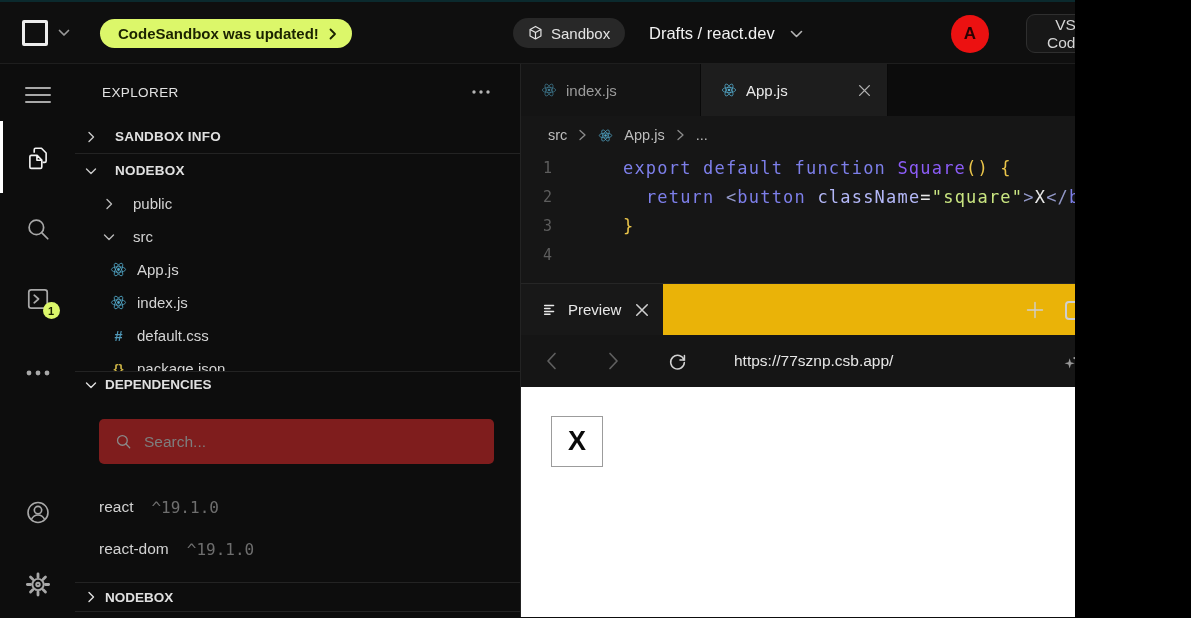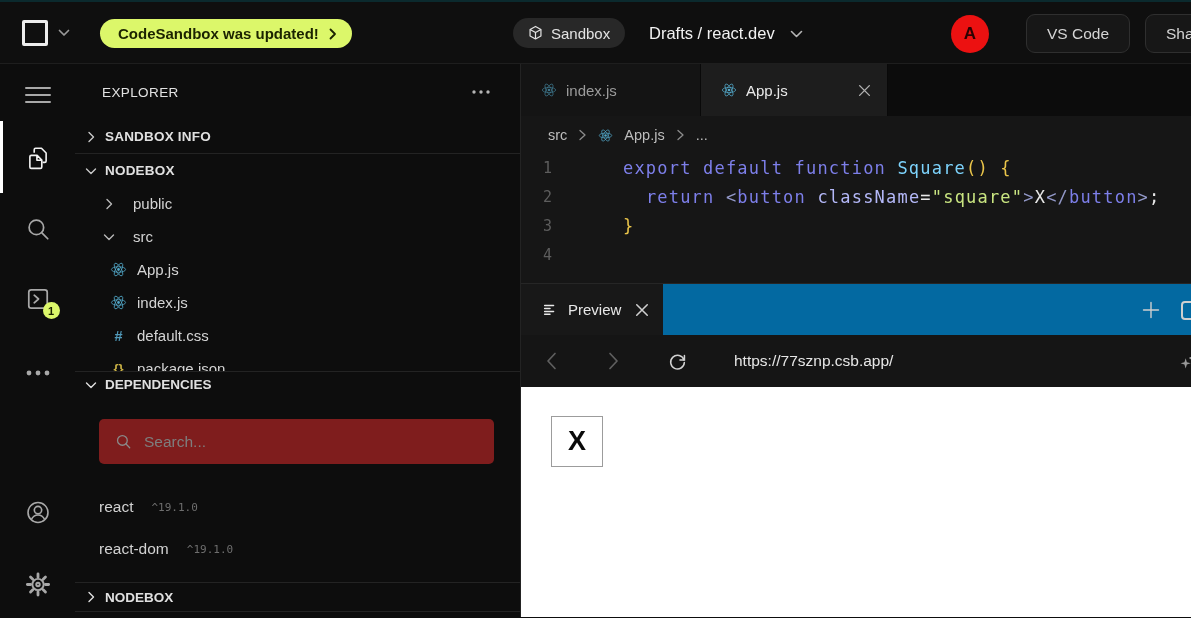--- a/index.html
+++ b/index.html
@@ -1,18 +1,18 @@
 <!DOCTYPE html>
 <html><head>
 <meta charset="utf-8">
 <style>
   * { margin:0; padding:0; box-sizing:border-box; }
   html,body { background:#000; }
   body { font-family:"Liberation Sans","DejaVu Sans",sans-serif; }
-  .app { position:relative; width:1191px; height:618px; overflow:hidden; background:#0d0d0d; }
+  .app { position:relative; width:1075px; height:618px; overflow:hidden; background:#0d0d0d; }
   svg { display:block; }
 
   
   .topstrip { height:2px; background:#0b2a2e; }
   .topbar { position:relative; height:62px; background:#0f0f0f; border-bottom:1px solid #1e1e1e; }
   .logo { position:absolute; left:22px; top:18px; width:26px; height:26px; border:3px solid #ededed; border-radius:2px; cursor:pointer; }
   .logo-chevron { position:absolute; left:58px; top:27px; color:#9a9a9a; }
   .update-pill { position:absolute; left:100px; top:17px; height:29px; background:#dcf76a; border:none; border-radius:999px;
     display:flex; align-items:center; gap:10px; padding:0 15px 0 18px; color:#1b2300; font-size:15px; font-weight:600;
     font-family:inherit; cursor:pointer; }
@@ -43,70 +43,70 @@
   .act-account { margin-top:auto; margin-bottom:46px; }
   .act-gear { margin-bottom:20px; }
   .active-ind { position:absolute; left:0; top:57px; width:3px; height:72px; background:#ffffff; }
   .term-badge { position:absolute; right:-9px; bottom:-7px; width:17px; height:17px; border-radius:50%; background:#dcf76a;
     color:#1b2300; font-size:11px; font-weight:700; display:flex; align-items:center; justify-content:center; }
 
   
   .sidebar { width:446px; flex:none; display:flex; flex-direction:column; background:#0d0d0d; border-right:1px solid #232323;justify-content:flex-end; }
   .sb-header { height:56px; display:flex; align-items:center; padding:0 30px 0 27px; font-size:13.5px; letter-spacing:.4px; color:#e2e2e2; }
   .sb-dots { margin-left:auto; color:#b5b5b5; cursor:pointer; }
-  .section-row { height:33px; flex:none; display:flex; align-items:center; gap:7px; padding-left:9px;
+  .section-row { height:33px; flex:none; display:flex; align-items:center; gap:17px; padding-left:9px;
     font-size:13.5px; font-weight:600; letter-spacing:.2px; color:#e0e0e0; cursor:pointer; }
   .section-row .chev { color:#c9c9c9; }
   .divider { border-top:1px solid #232323; }
   .tree-clip { height:184px; overflow:hidden; flex:none; }
   .folder-row { height:33px; display:flex; align-items:center; gap:17px; padding-left:27px; font-size:15px; color:#d4d4d4; cursor:pointer; }
   .folder-row .chev { color:#b9b9b9; }
   .file-row { height:33px; display:flex; align-items:center; gap:10px; padding-left:35px; font-size:15px; color:#d4d4d4; cursor:pointer; }
   .file-icon { width:17px; display:flex; justify-content:center; }
   .glyph-icon { font-weight:700; font-size:14.5px; }
   .css-glyph { color:#519aba; }
   .json-glyph { color:#c9b145; font-size:13px; }
   .dep-header { height:26px; flex:none; border-top:1px solid #232323; display:flex; align-items:center; gap:7px; padding-left:9px;
     font-size:13.5px; font-weight:600; color:#e0e0e0; cursor:pointer; background:#0d0d0d; }
   .search-box { margin:22px 26px 0 24px; height:45px; flex:none; background:#7f1d1d; border-radius:5px;
     display:flex; align-items:center; gap:12px; padding:0 16px; color:#8a8a8a; }
   .search-box input { flex:1; background:none; border:none; outline:none; color:#dddddd; font-size:15.5px; font-family:inherit; }
   .search-box input::placeholder { color:#7e7e7e; }
   .dep-list { margin-top:22px; }
   .dep-row { height:42px; display:flex; align-items:center; padding-left:24px; font-size:15.5px; color:#d2d2d2; cursor:pointer; }
-  .dep-ver { margin-left:18px; font-family:"DejaVu Sans Mono","Liberation Mono",monospace; font-size:11px; color:#6e6e6e; }
+  .dep-ver { margin-left:18px; font-family:"DejaVu Sans Mono","Liberation Mono",monospace; font-size:16px; color:#6e6e6e; }
   .outline-row { margin-top:auto; margin-bottom:5px; height:30px; flex:none; border-top:1px solid #232323; border-bottom:1px solid #232323;
     display:flex; align-items:center; gap:7px; padding-left:9px; font-size:13.5px; font-weight:600; color:#e0e0e0; cursor:pointer; }
 
   
   .editor-col { flex:1; min-width:0; display:flex; flex-direction:column; }
   .tabbar { height:52px; flex:none; background:#0c0c0c; display:flex; }
   .tab { width:180px; flex:none; display:flex; align-items:center; gap:9px; padding:0 16px 0 20px;
     font-size:15px; color:#9b9b9b; background:#141414; border-right:1px solid #090909; cursor:pointer; }
   .tab.active { width:187px; background:#1d1d1d; color:#eaeaea; }
   .tab-close { margin-left:auto; color:#b0b0b0; cursor:pointer; }
   .tab .react-dim { opacity:.65; }
   .crumbs { height:38px; flex:none; background:#161616; display:flex; align-items:center; gap:11px; padding-left:27px;
     font-size:14.5px; color:#bdbdbd; cursor:pointer; }
   .crumbs .crumb-sep { color:#8c8c8c; }
   .code { height:129px; flex:none; background:#161616; font-family:"DejaVu Sans Mono","Liberation Mono",monospace;
     font-size:17px; letter-spacing:1.2px; cursor:text; }
   .code-line { display:flex; height:29px; line-height:29px; white-space:pre; }
   .ln { width:31px; flex:none; text-align:right; color:#5d5d5d; font-size:15px; letter-spacing:0; }
   .lc { margin-left:71px; }
   .tok-kw { color:#7d7fea; }
-  .tok-fn { color:#7dd3fc; }
+  .tok-fn { color:#8b5cf6; }
   .tok-gold { color:#eac54a; }
   .tok-attr { color:#b4b8f8; }
   .tok-str { color:#c9e581; }
   .tok-angle { color:#9298c8; }
   .tok-plain { color:#e8e8e8; }
 
   
-  .ptabbar { height:52px; flex:none; background:#0369a1; border-top:1px solid #262626; display:flex; align-items:center; position:relative; }
+  .ptabbar { height:52px; flex:none; background:#eab308; border-top:1px solid #262626; display:flex; align-items:center; position:relative; }
   .ptab { height:100%; width:142px; flex:none; background:#181818; display:flex; align-items:center; gap:10px;
     padding:0 14px 0 21px; color:#e8e8e8; font-size:15px; cursor:pointer; }
   .ptab-close { margin-left:auto; color:#cfcfcf; cursor:pointer; }
   .ptab-plus { position:absolute; right:30px; top:16px; color:#cfcfcf; cursor:pointer; }
   .ptab-layout { position:absolute; right:-10px; top:17px; width:20px; height:19px; border:2px solid #cfcfcf; border-radius:4px; cursor:pointer; }
   .pnav { height:52px; flex:none; background:#151515; display:flex; align-items:center; position:relative;gap:23px; }
   .nav-ic { cursor:pointer; }
   .nav-back { margin-left:25px; color:#5f5f5f; }
   .nav-fwd { margin-left:28px; color:#5f5f5f; }
   .nav-refresh { margin-left:26px; color:#d2d2d2; }

